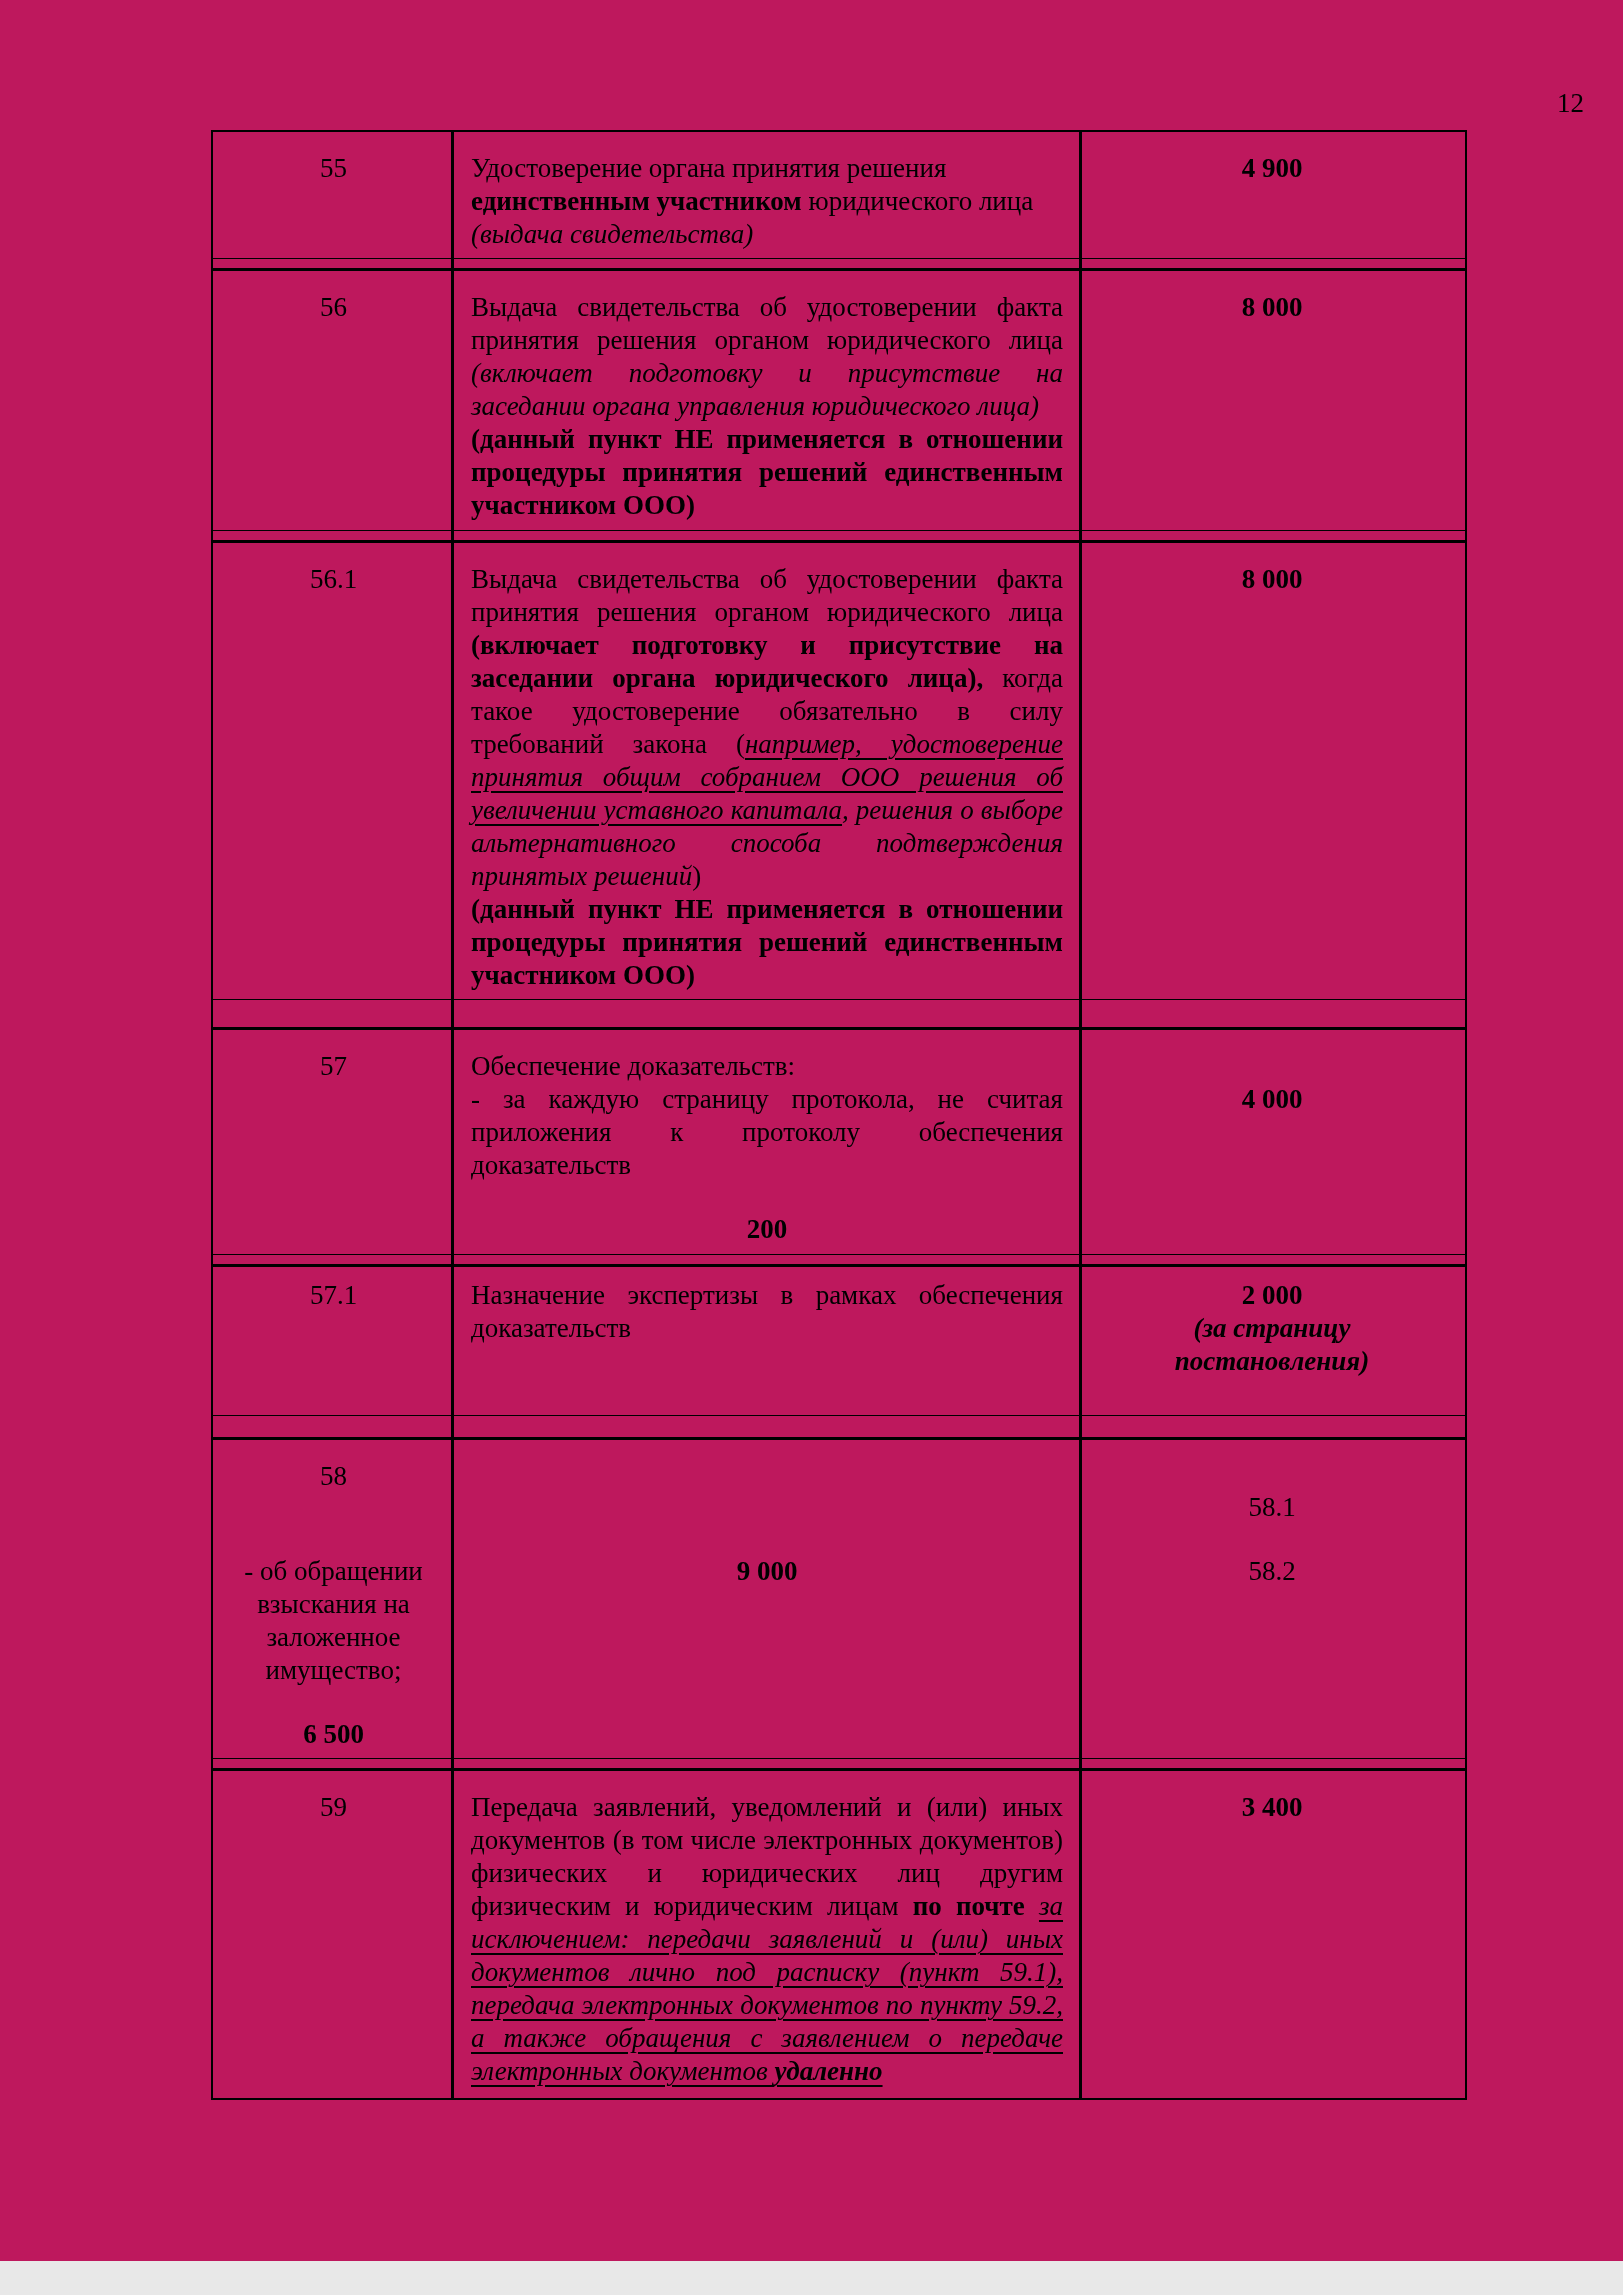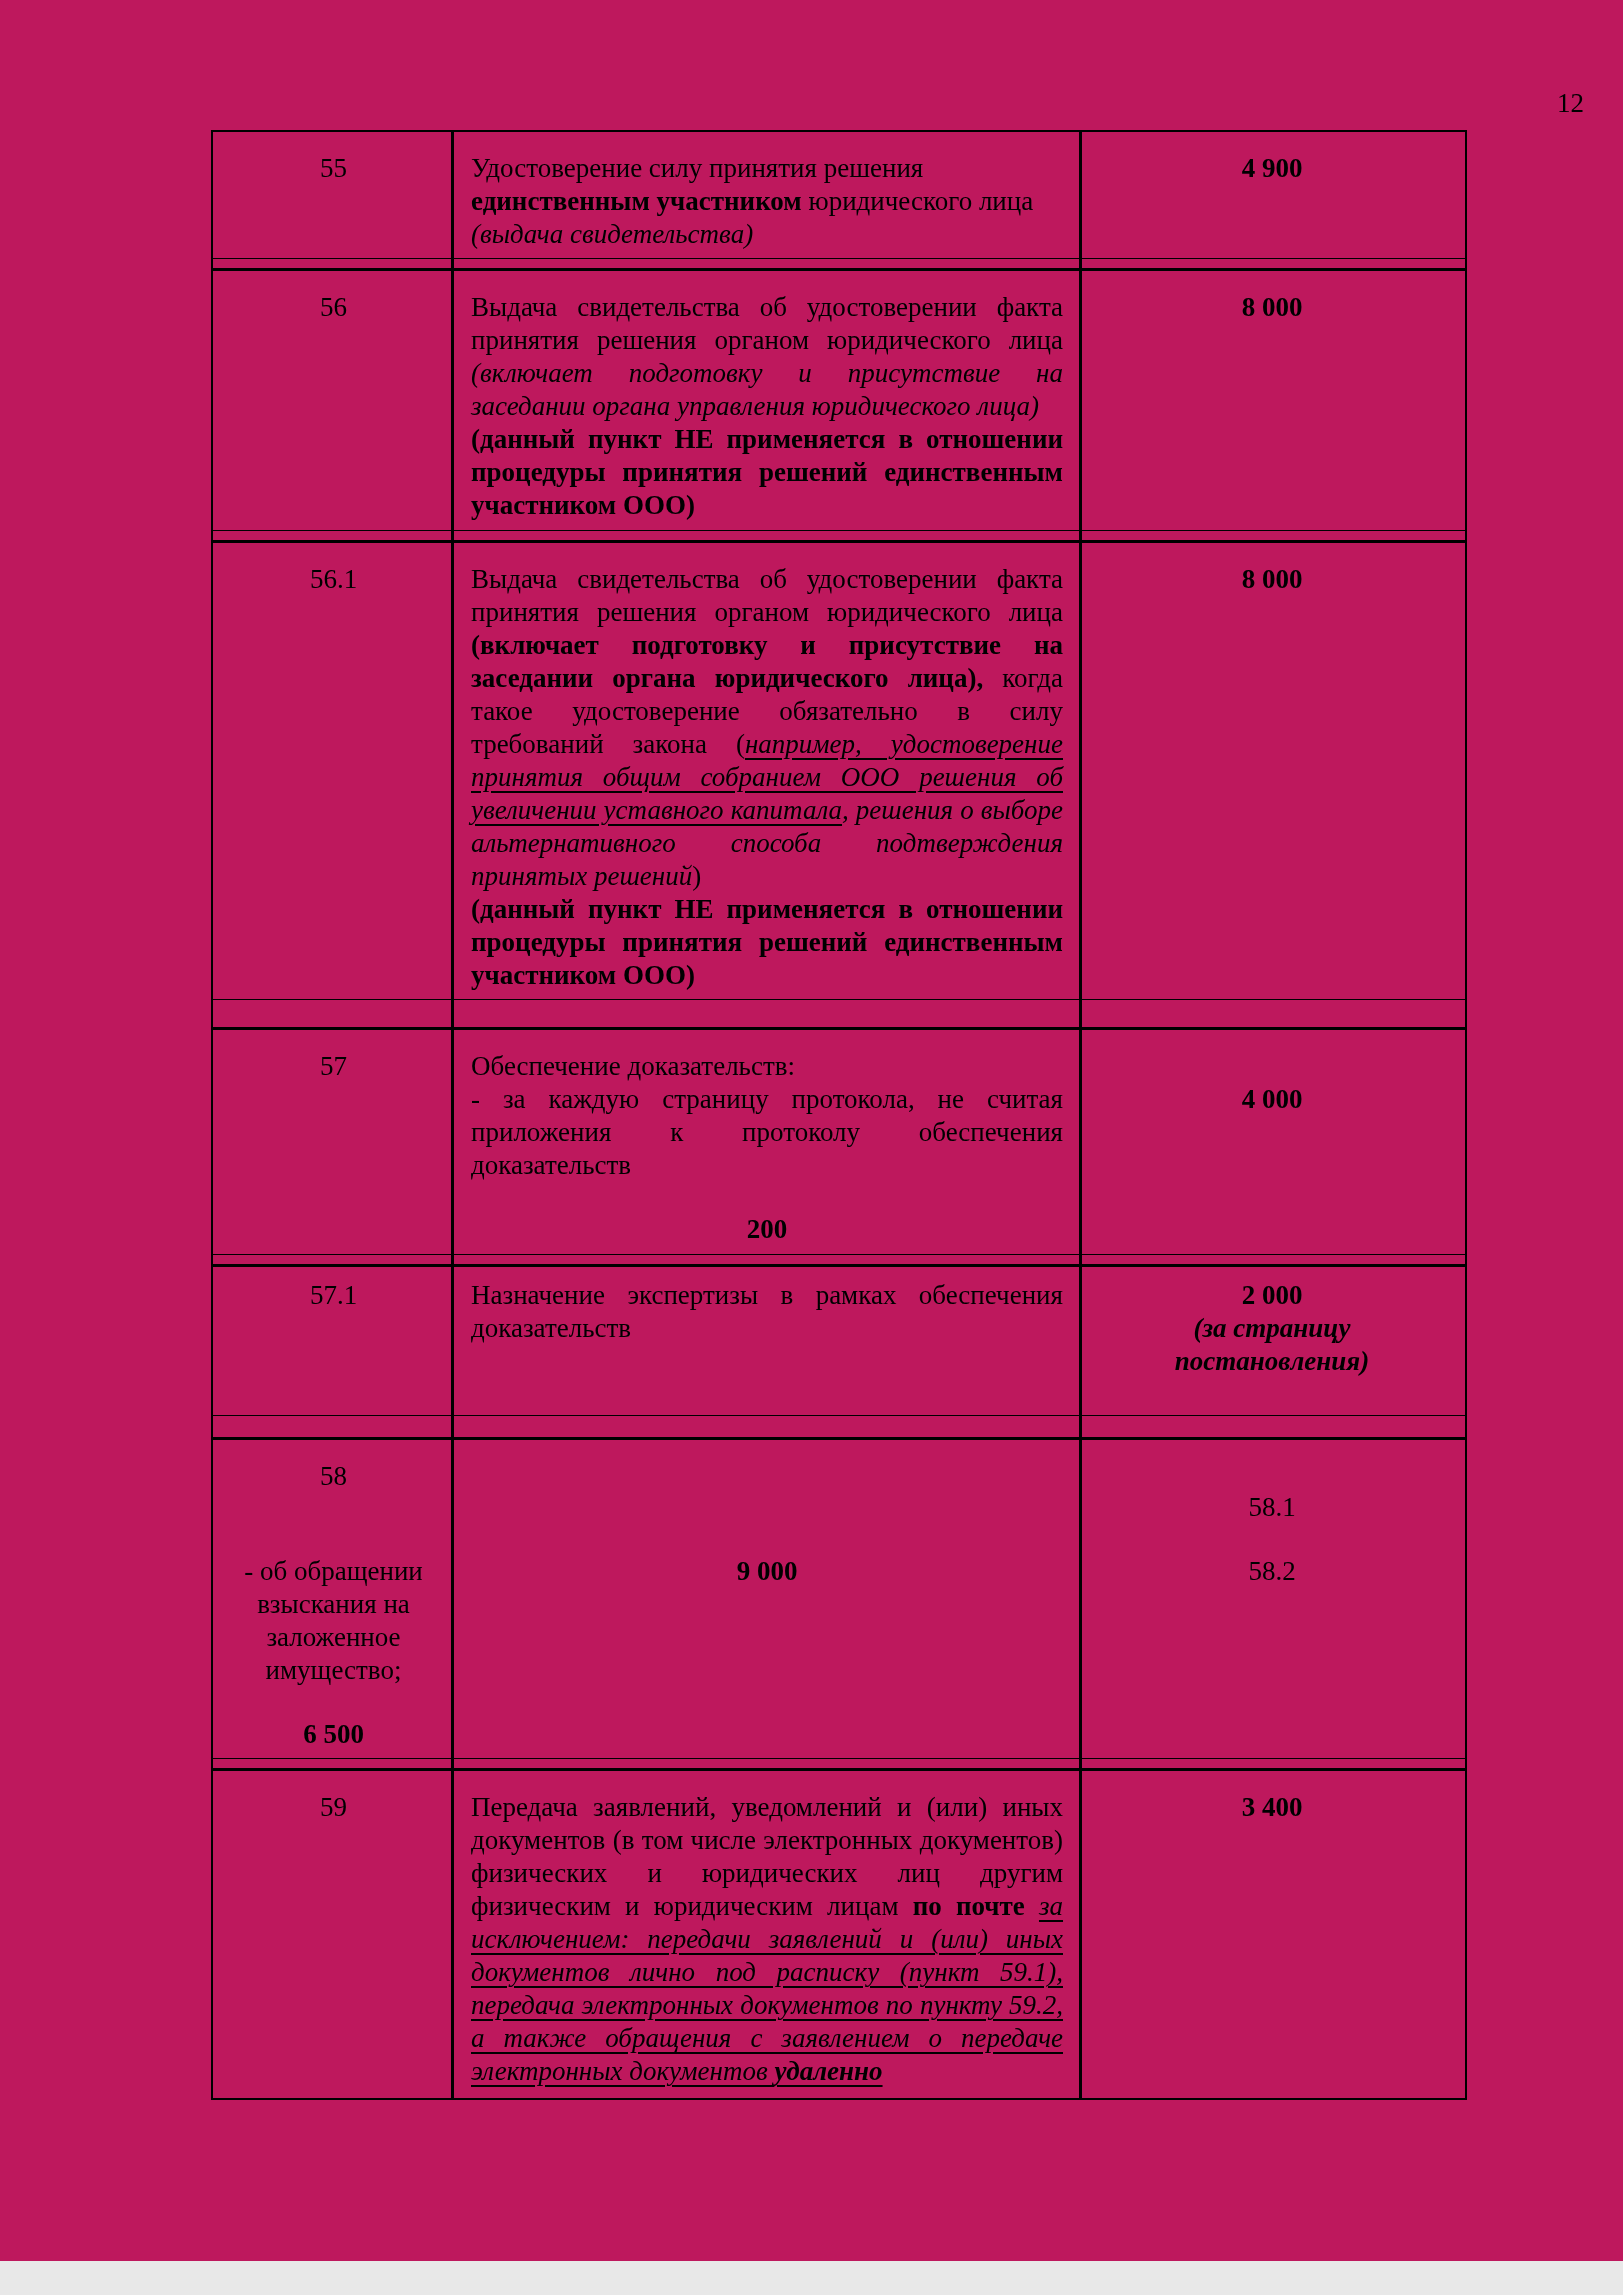--- a/index.html
+++ b/index.html
@@ -62,21 +62,21 @@
 </style>
 </head>
 <body>
 
 <div class="page">
   <div class="page-number">12</div>
 
   <div class="tariff-table">
       <div class="trow tseg row-55">
         <div class="cnum">55</div>
-        <div class="ctext align-left"><span>Удостоверение силу принятия решения</span><br><span class="r-b">единственным участником</span><span> юридического лица</span><br><span class="r-i">(выдача свидетельства)</span></div>
+        <div class="ctext align-left"><span>Удостоверение органа принятия решения</span><br><span class="r-b">единственным участником</span><span> юридического лица</span><br><span class="r-i">(выдача свидетельства)</span></div>
         <div class="cprice"><span class="r-b">4 900</span></div>
       </div>
       <div class="rowgap tseg gap-55-56"></div>
       <div class="trow tseg row-56">
         <div class="cnum">56</div>
         <div class="ctext"><span>Выдача свидетельства об удостоверении факта принятия решения органом юридического лица </span><span class="r-i">(включает подготовку и присутствие на заседании органа управления юридического лица)</span></div>
         <div class="cprice"><span class="r-b">8 000</span></div>
         <div class="cnum"></div>
         <div class="ctext"><span class="r-b">(данный пункт НЕ применяется в отношении процедуры принятия решений единственным участником ООО)</span></div>
         <div class="cprice"></div>

